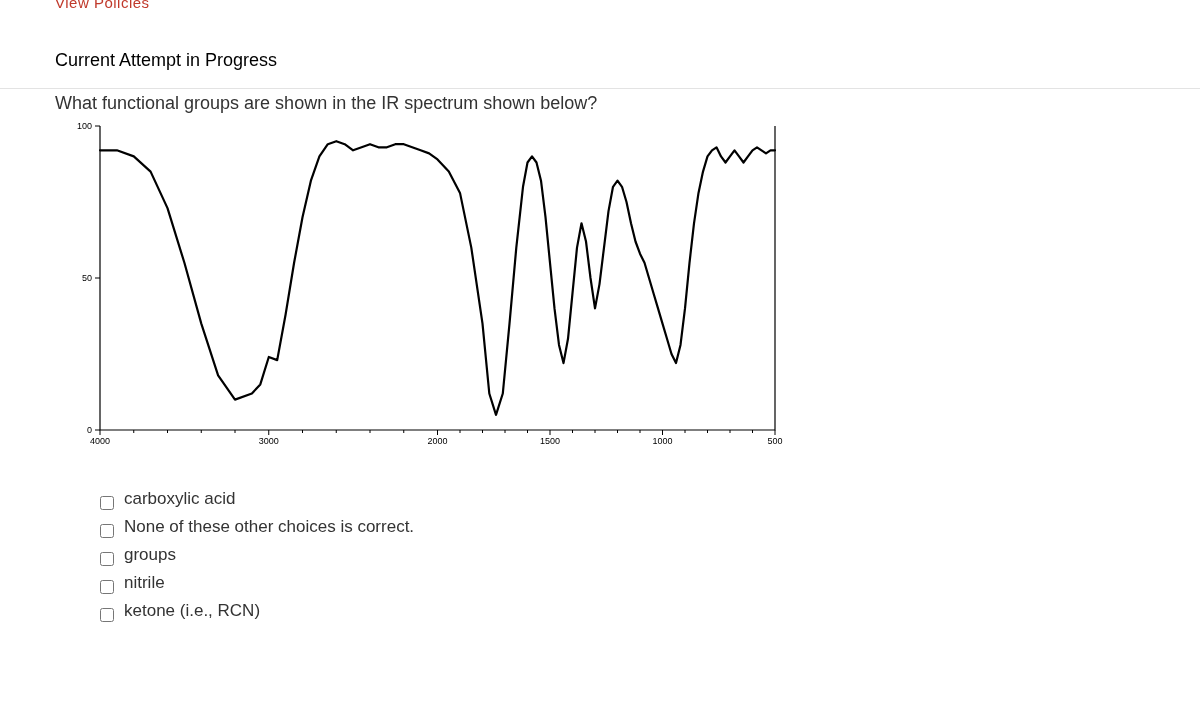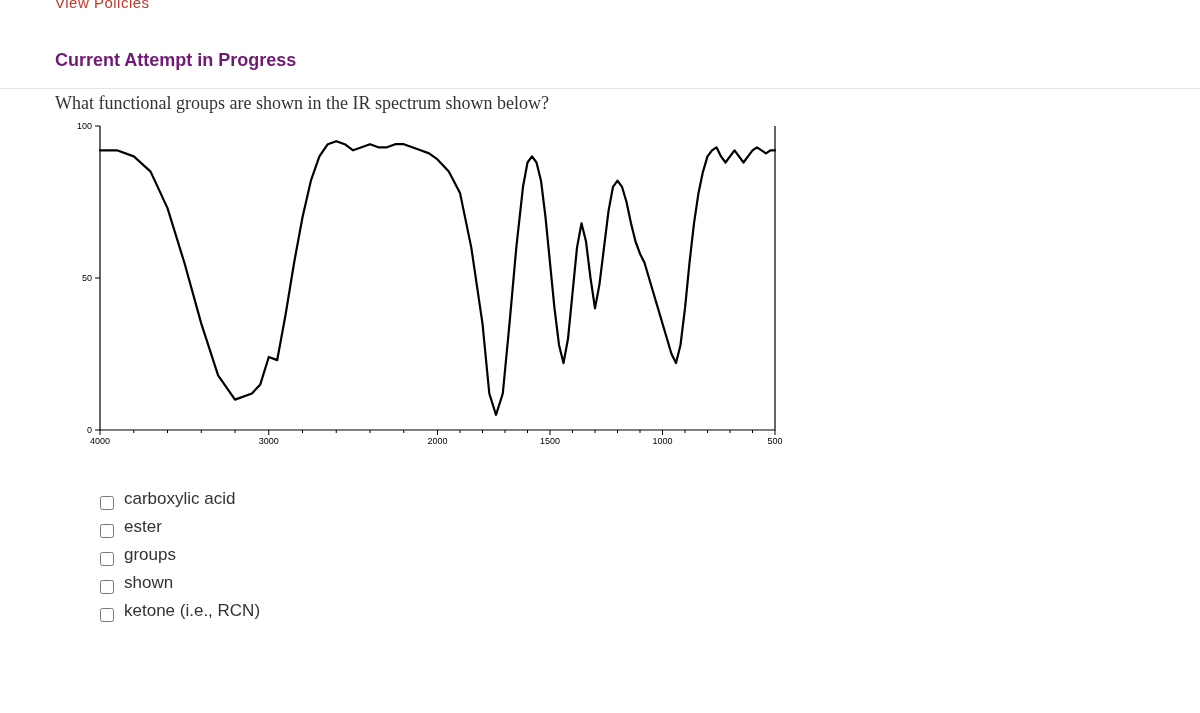--- a/index.html
+++ b/index.html
@@ -22,39 +22,38 @@
     letter-spacing: 0.5px;
     cursor: pointer;
   }
   .content {
     position: absolute;
     top: 50px;
     left: 55px;
     right: 40px;
   }
   .status-heading {
-    font-weight: 700;
+    font-weight: 400;
     font-size: 18px;
-    color: #701a75;
+    color: #000000;
     margin-bottom: 22px;
   }
   .divider {
     position: absolute;
     top: 88px;
     left: 0;
     right: 0;
     border-top: 1px solid #e3e3e3;
   }
   .question-text {
     font-size: 18px;
     color: #333;
     font-weight: 400;
     margin-top: 10px;
     margin-bottom: 4px;
-    font-family: Liberation Serif, serif;
   }
   .spectrum-wrap {
     margin-left: 10px;
     margin-bottom: 30px;
   }
   .spectrum-wrap svg { display: block; }
   .options {
     margin-left: 45px;
   }
   .option-row {
@@ -135,29 +134,29 @@
     </svg>
   </div>
 
   <div class="options" id="options-container">
       <label class="option-row">
         <input type="checkbox" style="">
         <span class="option-label">carboxylic acid</span>
       </label>
       <label class="option-row">
         <input type="checkbox" style="">
-        <span class="option-label">ester</span>
+        <span class="option-label">None of these other choices is correct.</span>
       </label>
       <label class="option-row">
         <input type="checkbox" style="">
         <span class="option-label">groups</span>
       </label>
       <label class="option-row">
         <input type="checkbox" style="">
-        <span class="option-label">shown</span>
+        <span class="option-label">nitrile</span>
       </label>
       <label class="option-row">
         <input type="checkbox" style="">
         <span class="option-label">ketone (i.e., RCN)</span>
       </label>
     </div>
 </div>
 
 <div class="divider"></div>
 

